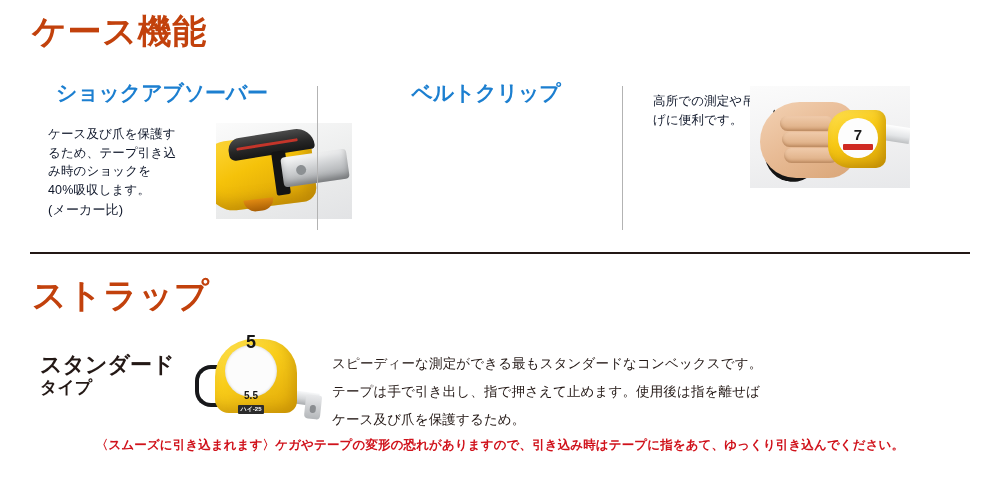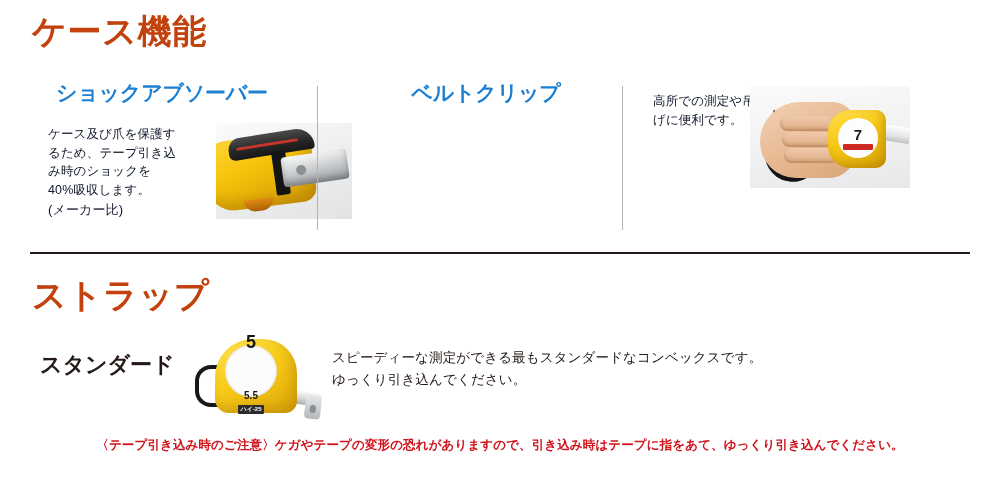--- a/index.html
+++ b/index.html
@@ -302,21 +302,21 @@
   #lock-desc {
     position: absolute;
     left: 332px;
     top: 347px;
     width: 600px;
     font-size: 13.5px;
     line-height: 1.62;
     color: #231815;
     letter-spacing: 0.01em;
   }
-  #lock-desc span { display: block; white-space: nowrap; }
+  #lock-desc span { display: block; white-space: nowrap; margin-top: 6px; }
 
   #warning {
     position: absolute;
     left: 0;
     top: 437px;
     width: 1000px;
     text-align: center;
     font-size: 12.5px;
     font-weight: bold;
     color: #d0121b;
@@ -375,34 +375,36 @@
 </div>
 
 <div class="v-sep" id="v-sep-1"></div>
 <div class="v-sep" id="v-sep-2"></div>
 <div id="h-rule"></div>
 
 <div id="heading-lock" class="section-heading">ストラップ</div>
 
 <div id="standard-label">
   <span class="l1">スタンダード</span>
+  <span class="l2">タイプ</span>
 </div>
 
 <div class="photo" id="photo-standard">
   <div class="strap-loop"></div>
   <div class="tape"></div>
   <div class="hook"></div>
   <div class="body"></div>
   <div class="face">
     <div class="brand">TAJIMA</div>
     <div class="big">5</div>
     <div class="sub">5.5</div>
     <div class="redband"></div>
     <div class="model">ハイ-25</div>
   </div>
 </div>
 
 <div id="lock-desc">
   <span>スピーディーな測定ができる最もスタンダードなコンベックスです。</span>
-  <span>ゆっくり引き込んでください。</span>
+  <span>テープは手で引き出し、指で押さえて止めます。使用後は指を離せば</span>
+  <span>ケース及び爪を保護するため。</span>
 </div>
 
-<div id="warning">〈テープ引き込み時のご注意〉ケガやテープの変形の恐れがありますので、引き込み時はテープに指をあて、ゆっくり引き込んでください。</div>
+<div id="warning">〈スムーズに引き込まれます〉ケガやテープの変形の恐れがありますので、引き込み時はテープに指をあて、ゆっくり引き込んでください。</div>
 
 </body></html>

